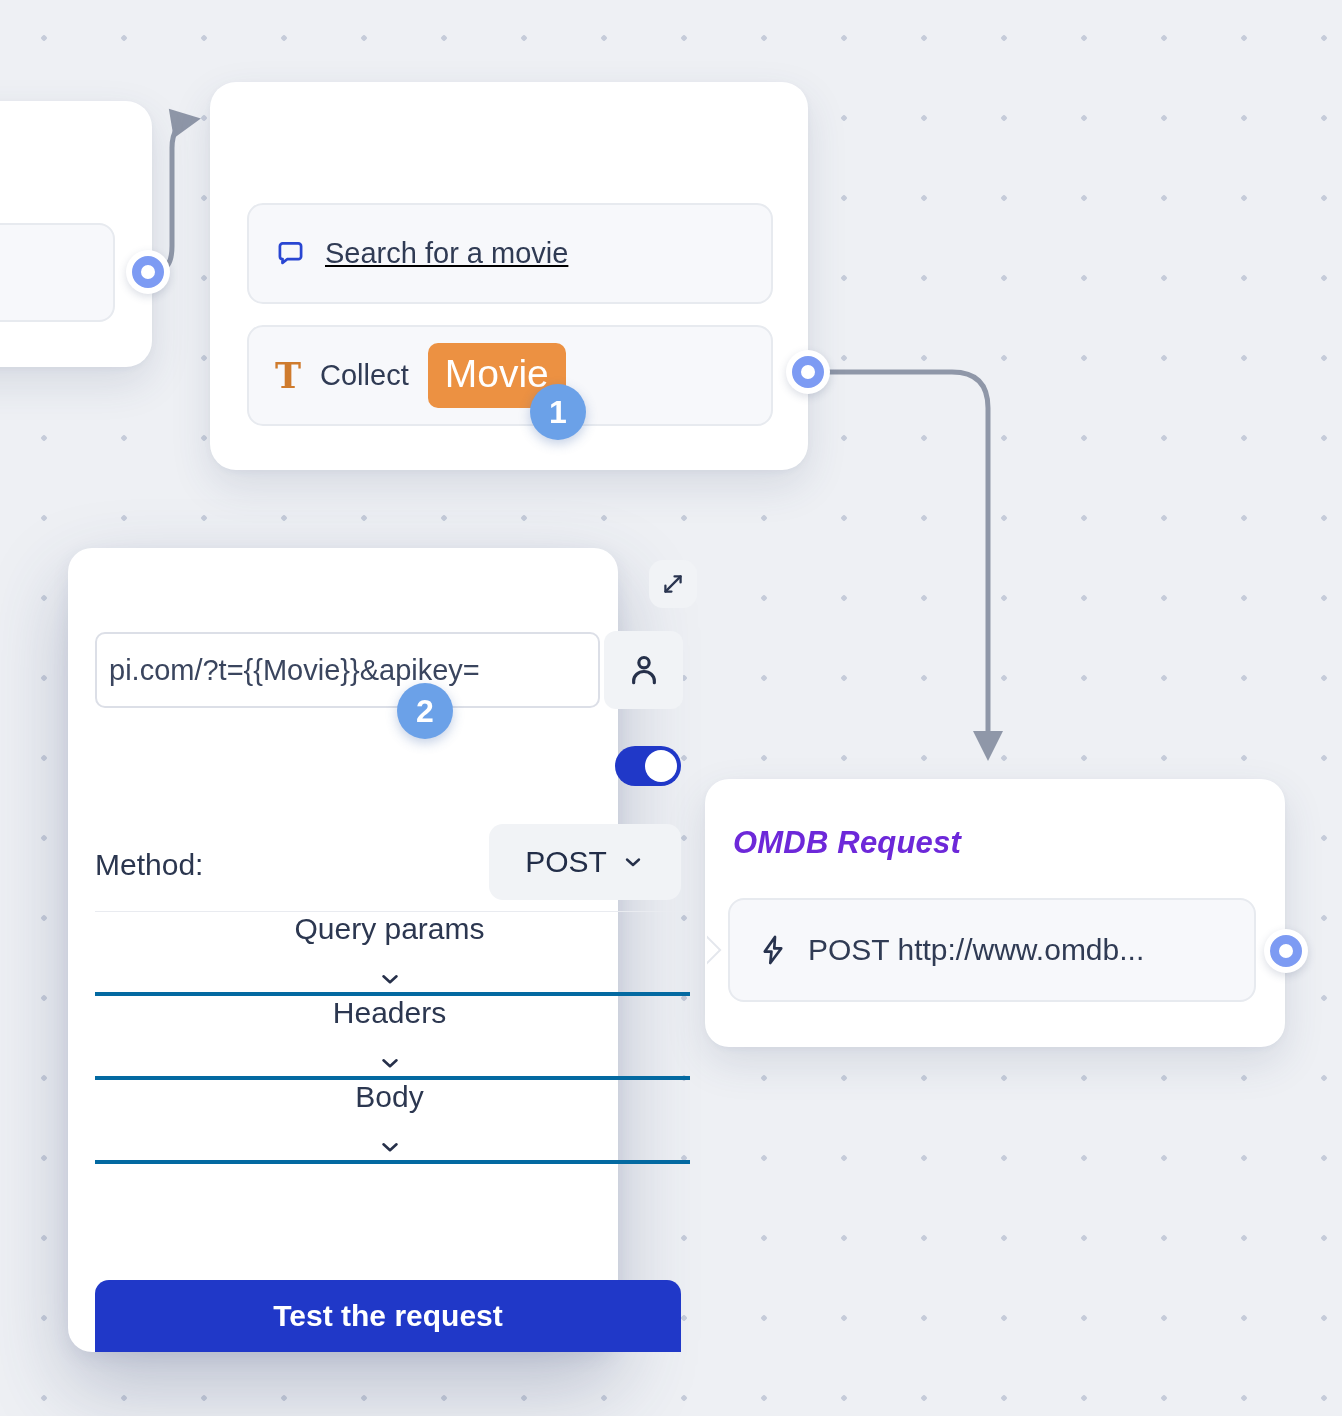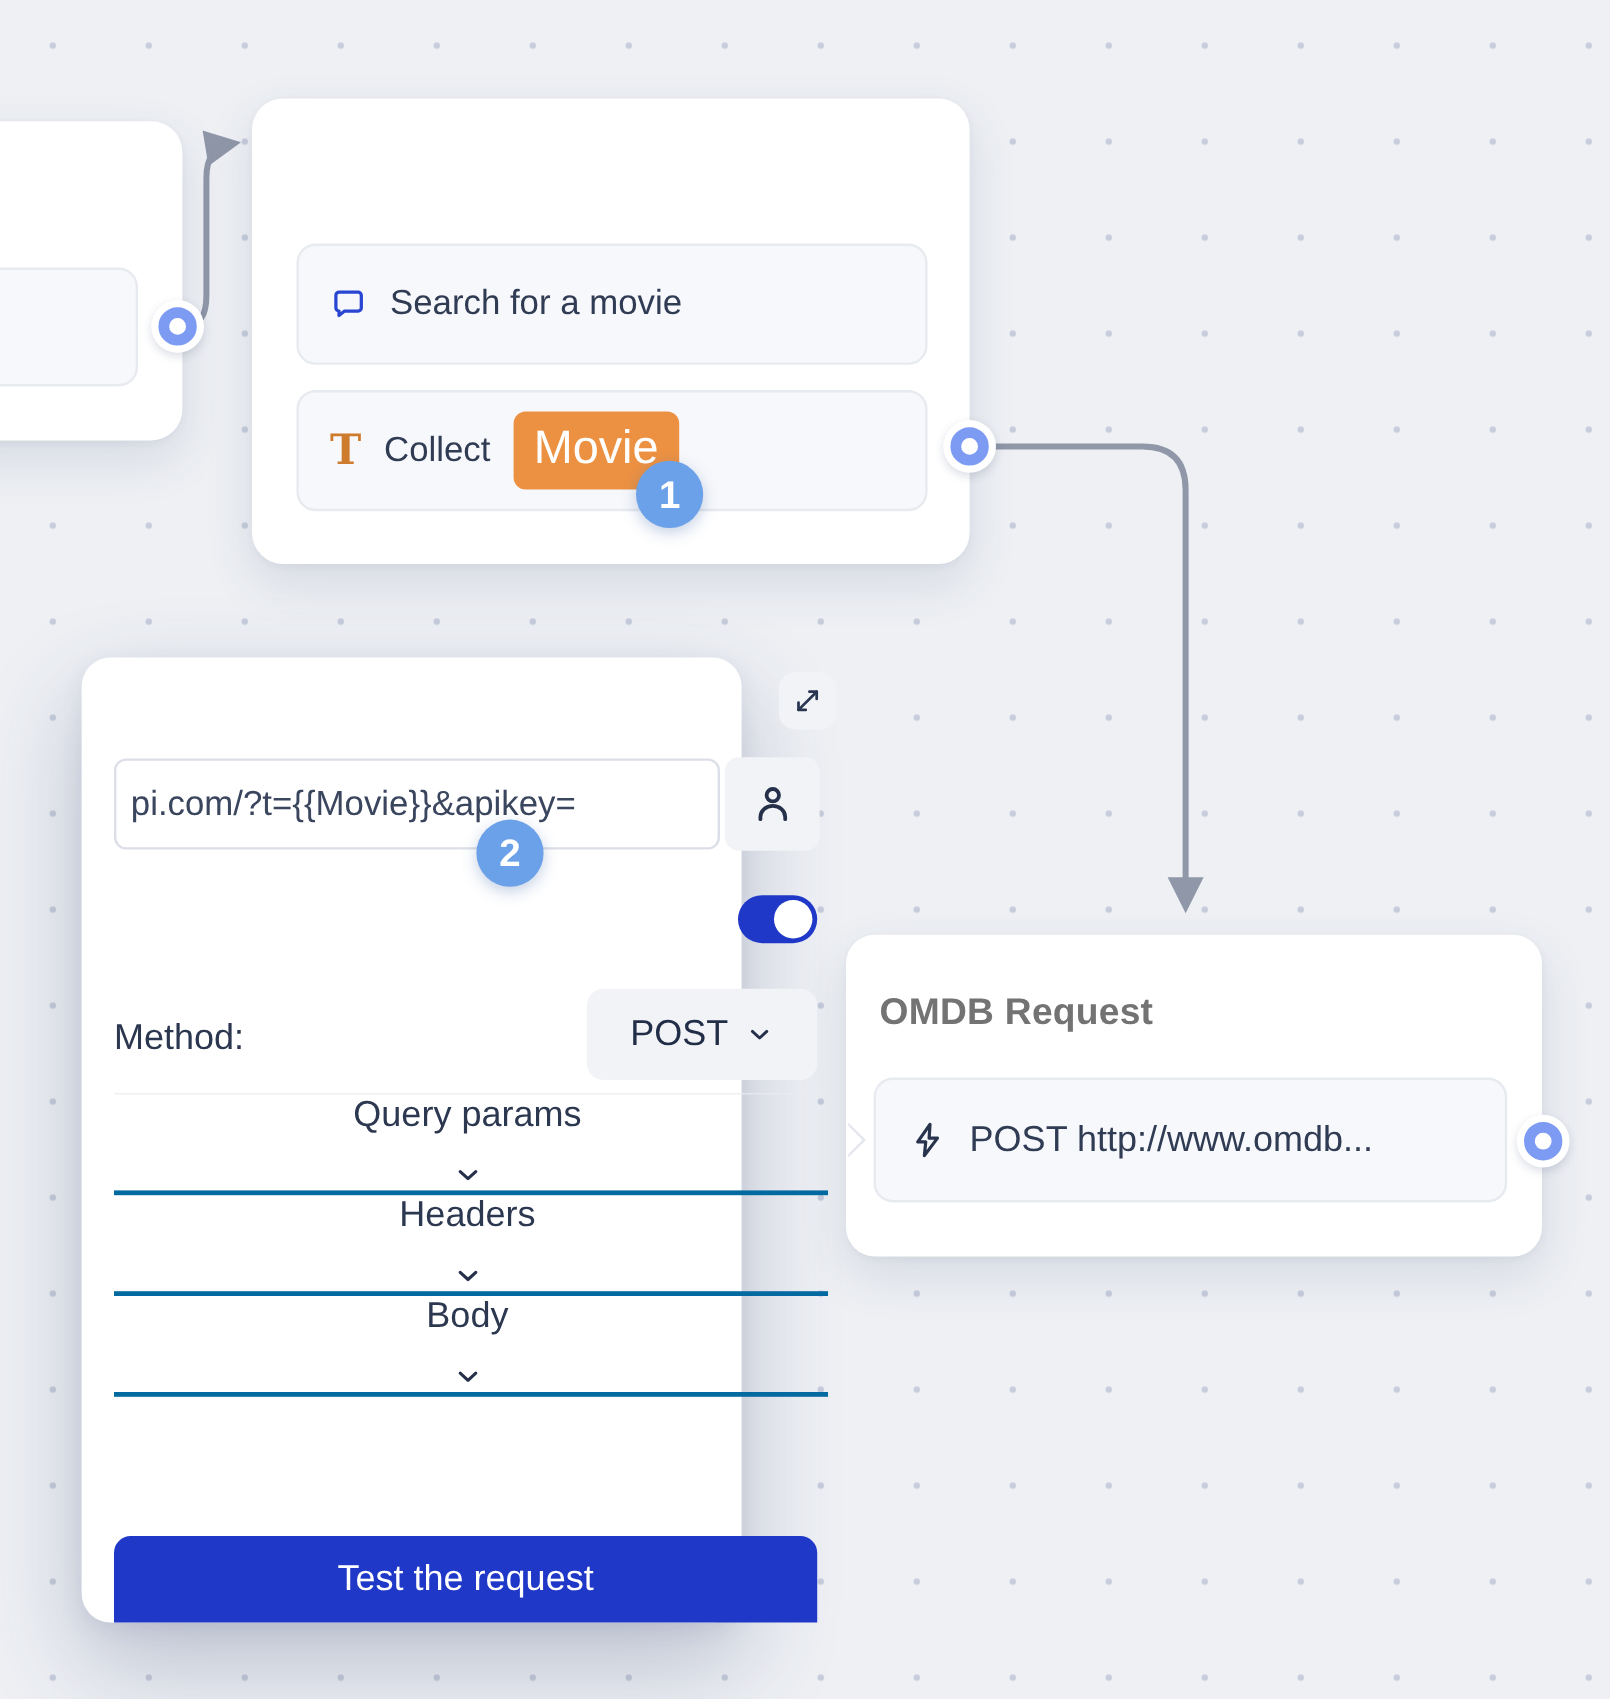--- a/index.html
+++ b/index.html
@@ -20,32 +20,33 @@
   .node-card {
     position:absolute; background:#ffffff; border-radius:26px;
     box-shadow:0 16px 40px rgba(55,70,110,.13), 0 2px 6px rgba(55,70,110,.05);
     z-index:2;
   }
   .card-partial  { left:-60px; top:101px; width:212px; height:266px; }
   .card-movie    { left:210px; top:82px;  width:598px; height:388px; }
   .card-omdb     { left:705px; top:779px; width:580px; height:268px; border-radius:24px; }
 
   .node-title {
-    position:absolute; font-size:31px; font-weight:700; color:#737373;
+    position:absolute; font-size:31px; font-weight:700; color:#6d28d9;
     letter-spacing:.2px;
+    font-style:italic;
   }
   .card-movie .node-title { left:45px; top:130px; }
   .card-omdb  .node-title { left:28px; top:46px; }
 
   .node-item {
     position:absolute; background:#f7f8fb; border:2px solid #e7eaef;
     border-radius:16px; display:flex; align-items:center;
   }
   .item-partial { left:8px; top:122px; width:167px; height:99px; }
-  .item-msg     { left:37px; top:121px; width:526px; height:101px; padding-left:26px; gap:19px; }
+  .item-msg     { left:37px; top:121px; width:526px; height:101px; padding-left:26px; gap:19px;text-decoration:underline; }
   .item-collect { left:37px; top:243px; width:526px; height:101px; padding-left:26px; gap:19px; }
   .item-omdb    { left:23px; top:119px; width:528px; height:104px; padding-left:26px; gap:18px; }
 
   .item-label { font-size:29px; color:#303b54; white-space:nowrap; }
   .t-icon { font-family:"DejaVu Serif", serif; font-size:35px; font-weight:600; color:#cf7b2d; line-height:1; }
 
   .var-chip {
     background:#ec9142; color:#ffffff; font-size:39px;
     border-radius:10px; padding:8px 17px 10px; line-height:1.2;
   }
@@ -117,21 +118,21 @@
     height:84px; border-bottom:4px solid #0369a1;
     display:flex; align-items:center; justify-content:space-between;
     padding:0 38px 0 32px;
     flex-direction:column;
   }
   .section-label { font-size:30px; color:#2c3750; }
 
   .test-btn {
     position:absolute; left:27px; top:732px; width:586px; height:72px;
     background:#2038c8; border:none; border-radius:14px 14px 0 0;
-    color:#ffffff; font-size:30px; font-weight:400;
+    color:#ffffff; font-size:30px; font-weight:700;
     font-family:"Liberation Sans", sans-serif;
     display:flex; align-items:center; justify-content:center;
   }
 
   svg.icon { display:block; }
 </style>
 </head>
 <body>
 
 <div class="canvas">

